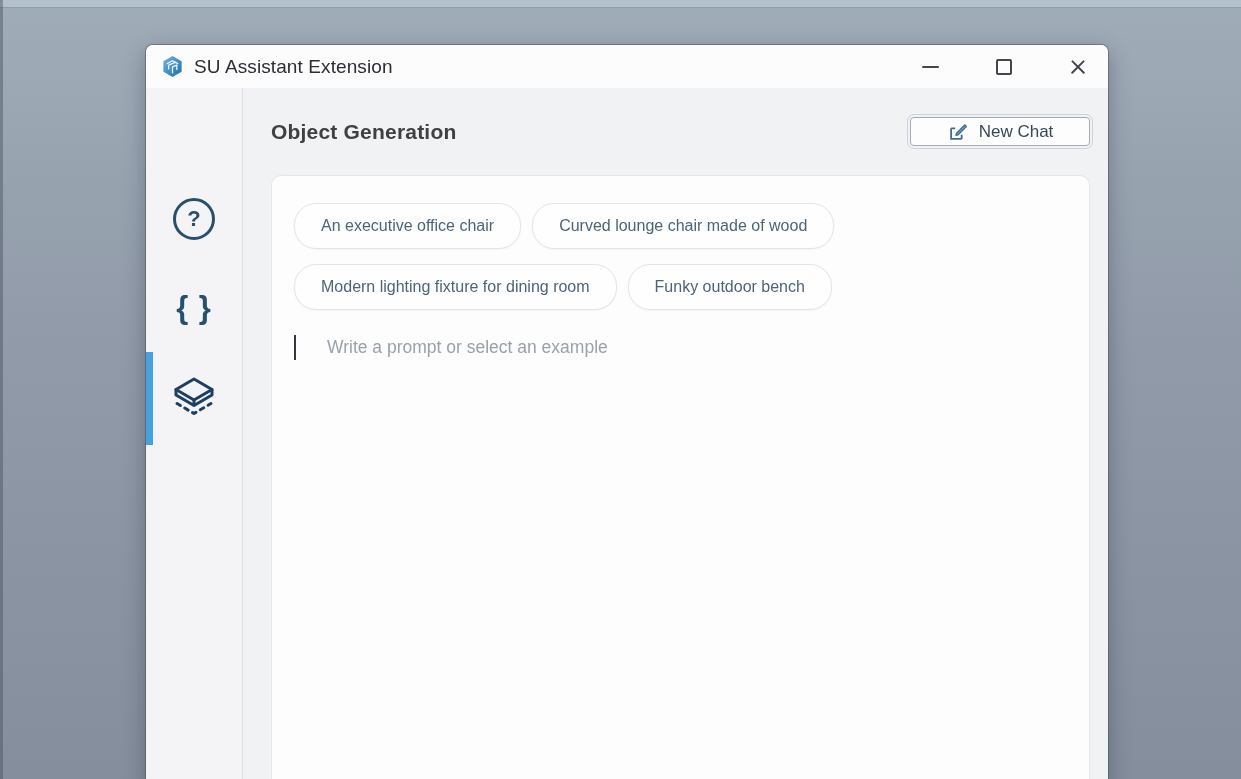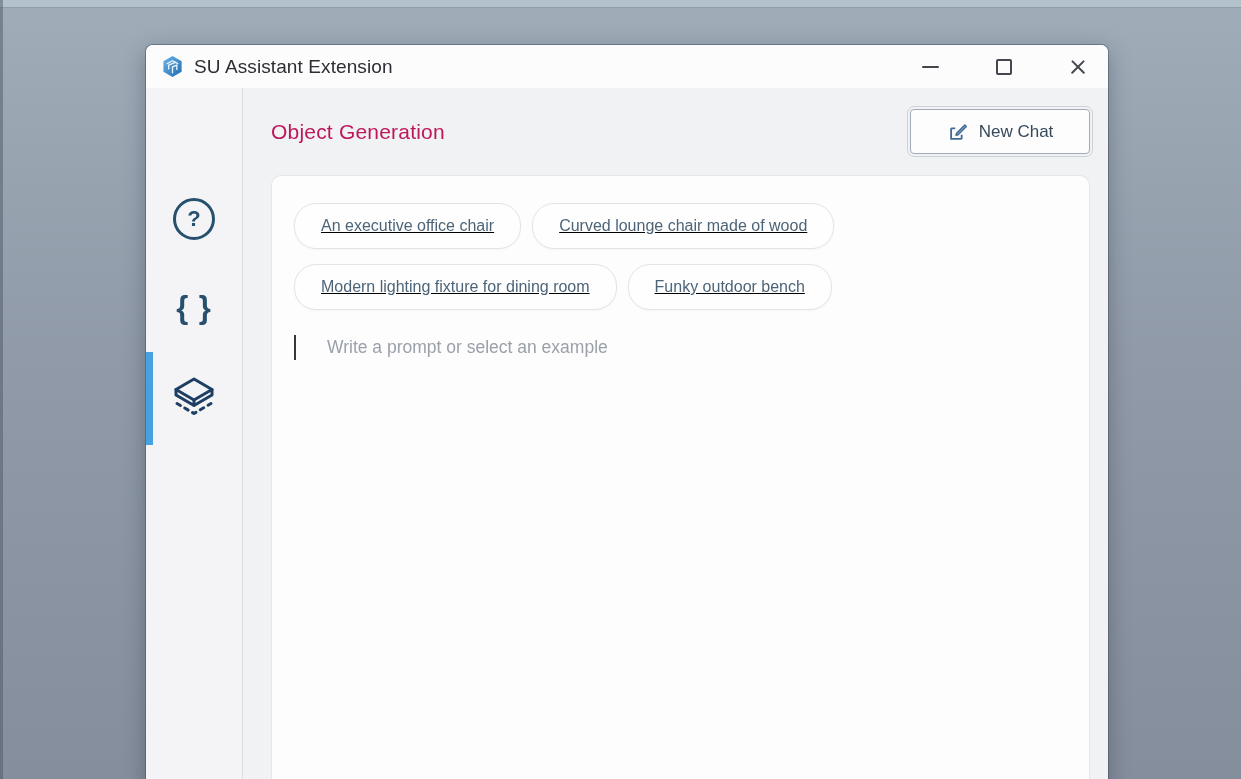--- a/index.html
+++ b/index.html
@@ -46,32 +46,32 @@
     display:flex;align-items:center;justify-content:center;
     font-size:22px;font-weight:bold;color:#27506f;}
   .braces{margin-top:50px;font-size:31px;font-weight:600;color:#27506f;letter-spacing:1px;
     line-height:36px;}
   .layers{margin-top:50px;}
 
   
   .content{flex:1;background:#f1f2f4;display:flex;flex-direction:column;min-width:0;}
   .content-header{height:87px;flex:0 0 87px;display:flex;align-items:center;
     padding:0 18px 0 28px;}
-  .page-title{font-size:21px;font-weight:400;color:#be185d;letter-spacing:.2px;}
-  .new-chat-btn{margin-left:auto;width:180px;height:45px;display:flex;align-items:center;
+  .page-title{font-size:21px;font-weight:700;color:#404040;letter-spacing:.2px;}
+  .new-chat-btn{margin-left:auto;width:180px;height:29px;display:flex;align-items:center;
     justify-content:center;gap:10px;background:#fdfdfe;border:1px solid #a0abb6;border-radius:4px;
     outline:1px solid #cdd2d8;outline-offset:2px;cursor:pointer;
     font-size:17px;color:#36495b;font-family:inherit;}
 
   
   .card{margin:0 18px 0 28px;flex:1;background:#fdfdfe;border:1px solid #e4e6e9;
     border-bottom:none;border-radius:10px 10px 0 0;padding:27px 22px;
     box-sizing:border-box;overflow:hidden;}
   .chip-rows{display:flex;flex-direction:column;gap:15px;}
-  .chip-row{display:flex;gap:11px;text-decoration:underline;}
+  .chip-row{display:flex;gap:11px;}
   .chip{height:44px;display:inline-flex;align-items:center;padding:0 26px;background:#fefefe;
     border:1px solid #e2e4e8;border-radius:22px;font-size:16px;color:#4d6478;cursor:pointer;
     box-shadow:0 1px 2px rgba(40,50,70,.04);white-space:nowrap;}
   .prompt-area{margin-top:25px;display:flex;align-items:center;cursor:text;}
   .caret{width:2px;height:25px;background:#33383e;margin-right:3px;animation:blink 1.1s steps(1) infinite;}
   @keyframes blink{50%{opacity:0;}}
   .placeholder{font-size:17.5px;color:#9aa1a9;margin-left:28px;}
 </style>
 </head>
 <body>

